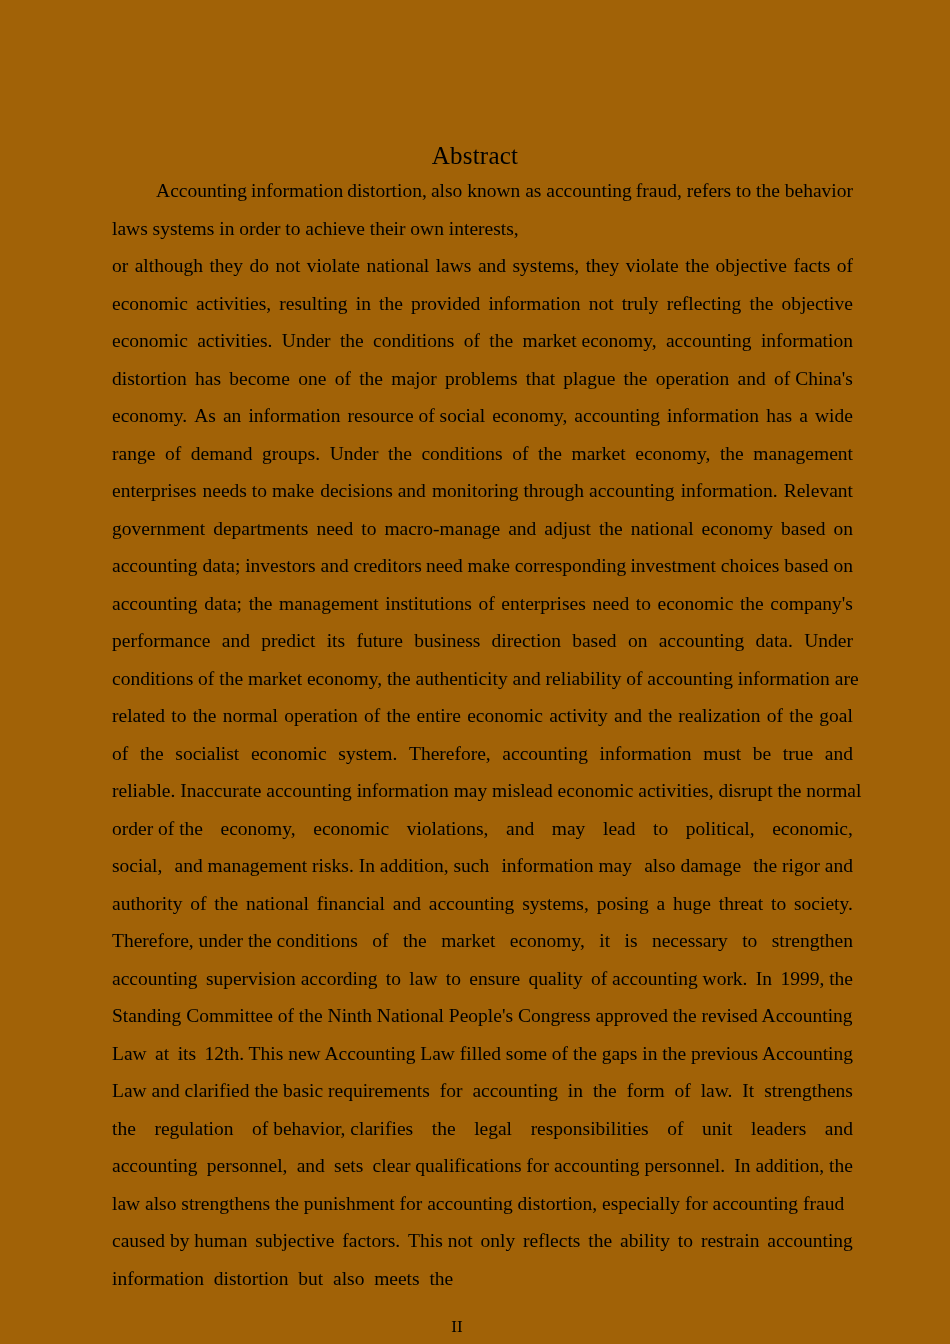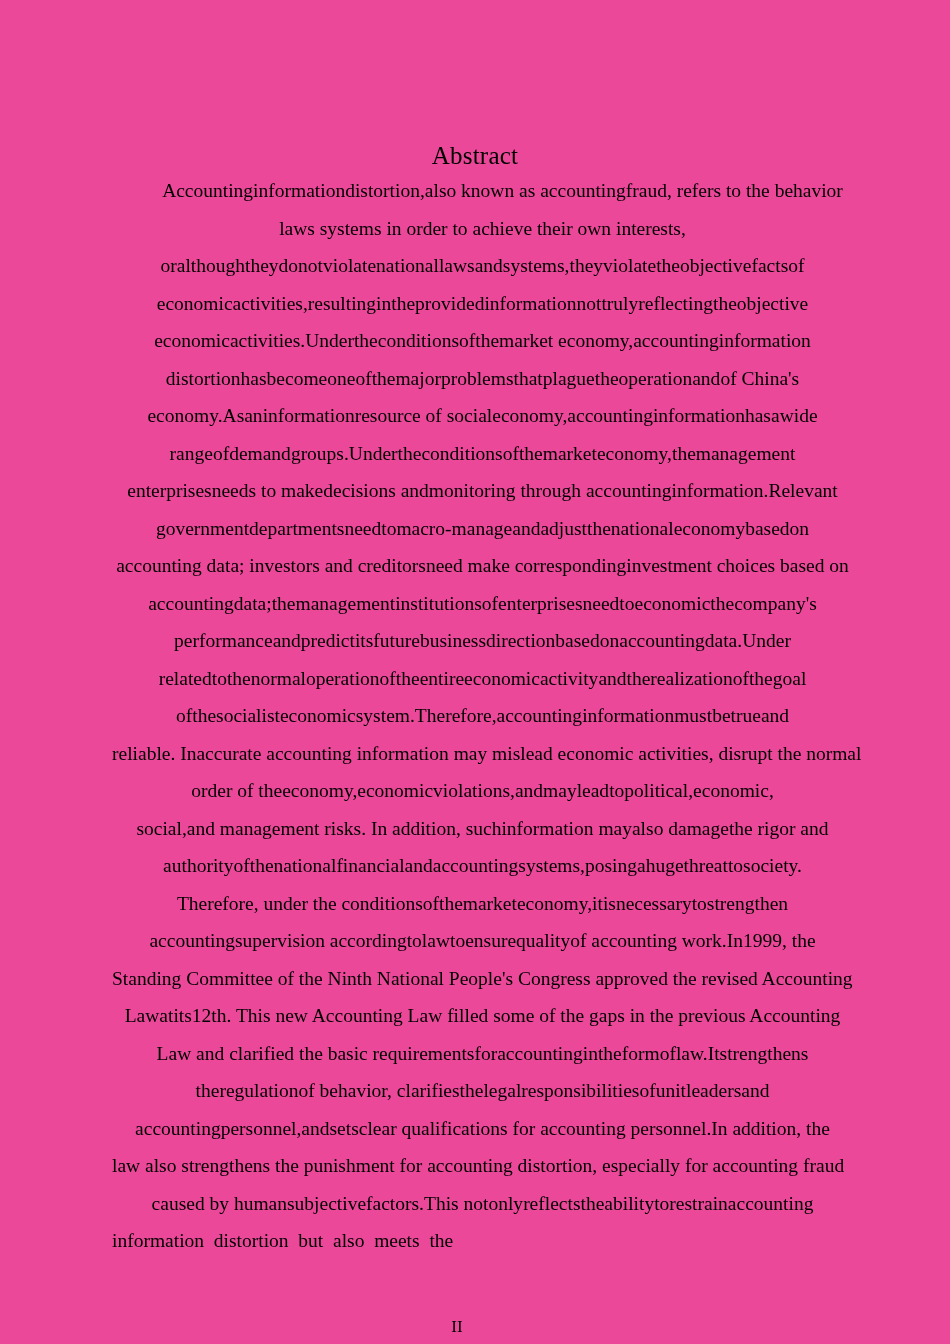--- a/index.html
+++ b/index.html
@@ -11,21 +11,21 @@
   body {
     font-family: "Liberation Serif", "DejaVu Serif", serif;
     color: #000000;
     -webkit-font-smoothing: antialiased;
   }
   .page {
     position: relative;
     width: 950px;
     height: 1344px;
     margin: 0 auto;
-    background: #ec4899;
+    background: #a16207;
     overflow: hidden;
     box-sizing: border-box;
   }
   .page-title {
     position: absolute;
     top: 122px;
     left: 0;
     width: 950px;
     text-align: center;
     font-size: 25px;
@@ -43,21 +43,21 @@
     display: block;
     height: 37.5px;
     line-height: 37.5px;
     font-size: 19.5px;
     white-space: pre;
     letter-spacing: 0;
   }
   
   .ln.j {
     display: flex;
-    justify-content: center;
+    justify-content: space-between;
     white-space: normal;
   }
   .ln.j > span { white-space: pre; }
   .ln.last { display: block; }
   .indent { display: inline-block; width: 40px; }
   .footer-num {
     position: absolute;
     top: 1316px;
     left: 0;
     width: 950px;
@@ -222,20 +222,21 @@
         <span>its</span>
         <span>future</span>
         <span>business</span>
         <span>direction</span>
         <span>based</span>
         <span>on</span>
         <span>accounting</span>
         <span>data.</span>
         <span>Under</span>
       </div>
+      <div class="ln last">conditions of the market economy, the authenticity and reliability of accounting information are</div>
       <div class="ln j">
         <span>related</span>
         <span>to</span>
         <span>the</span>
         <span>normal</span>
         <span>operation</span>
         <span>of</span>
         <span>the</span>
         <span>entire</span>
         <span>economic</span>

